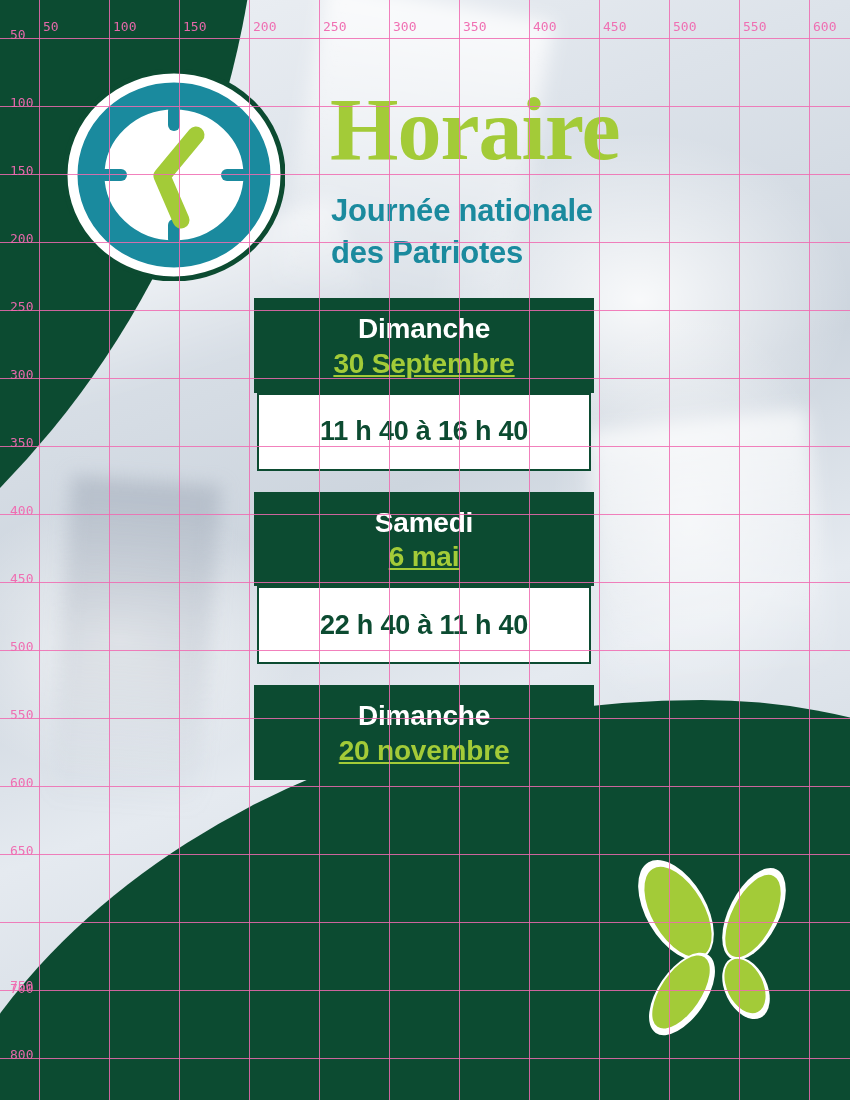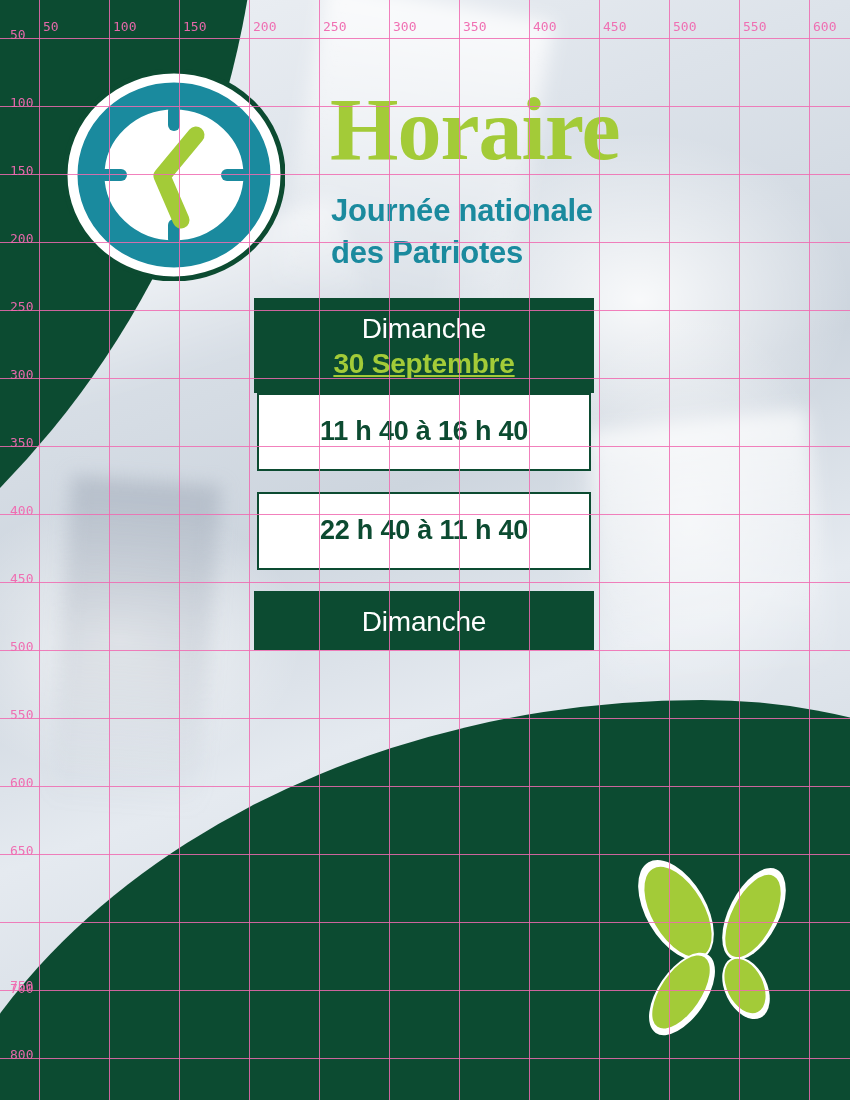--- a/index.html
+++ b/index.html
@@ -76,21 +76,21 @@
 
   
   .cards{position:absolute;left:254px;top:298px;width:340px;}
   .card{margin-bottom:21px;}
   .card-head{
     background:var(--dark);
     padding:14px 8px 12px;
     text-align:center;
   }
   .day{
-    color:#ffffff;font-size:28px;font-weight:normal;line-height:1.2;
+    color:#ffffff;font-size:28px;font-weight:bold;line-height:1.2;
     letter-spacing:-0.2px;
   }
   .date{
     color:var(--lime);font-size:28px;font-weight:bold;line-height:1.25;
     letter-spacing:-0.2px;
     text-decoration:underline;
   }
   .card-time{
     background:#ffffff;
     border:2px solid var(--dark);
@@ -160,26 +160,31 @@
 
     <div class="card">
       <div class="card-head">
         <div class="day">Dimanche</div>
         <div class="date">30 Septembre</div>
       </div>
       <div class="card-time">11 h 40 à 16 h 40</div>
     </div>
 
     <div class="card">
+      <div class="card-head">
+        <div class="day">Samedi</div>
+        <div class="date">6 mai</div>
+      </div>
       <div class="card-time">22 h 40 à 11 h 40</div>
     </div>
 
     <div class="card">
       <div class="card-head">
         <div class="day">Dimanche</div>
+        <div class="date">20 novembre</div>
       </div>
     </div>
 
   </div>
 
   <div class="butterfly">
     <svg viewBox="0 0 200 200" width="200" height="200">
       <g>
         <ellipse cx="62" cy="58" rx="30" ry="55" transform="rotate(-30 62 58)" fill="#ffffff"></ellipse>
         <ellipse cx="64" cy="60" rx="26" ry="50" transform="rotate(-30 64 60)" fill="#a3cb38"></ellipse>

